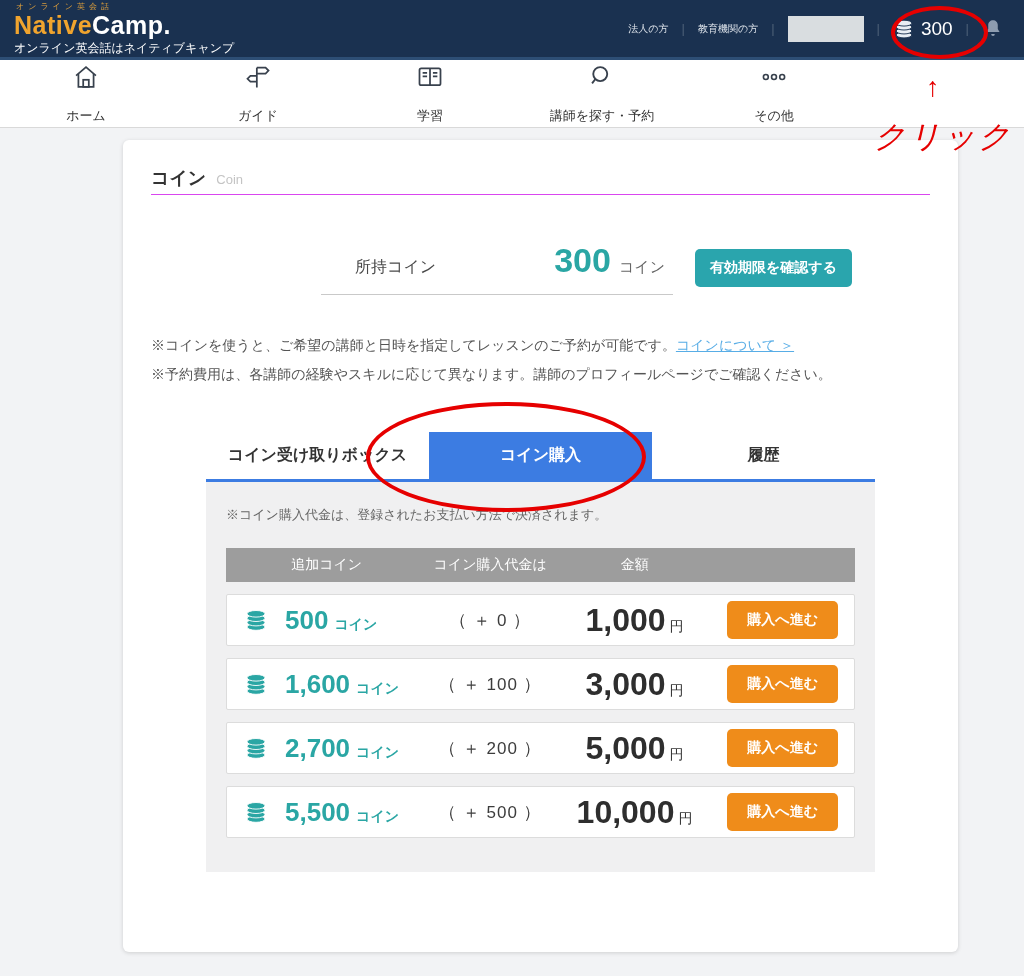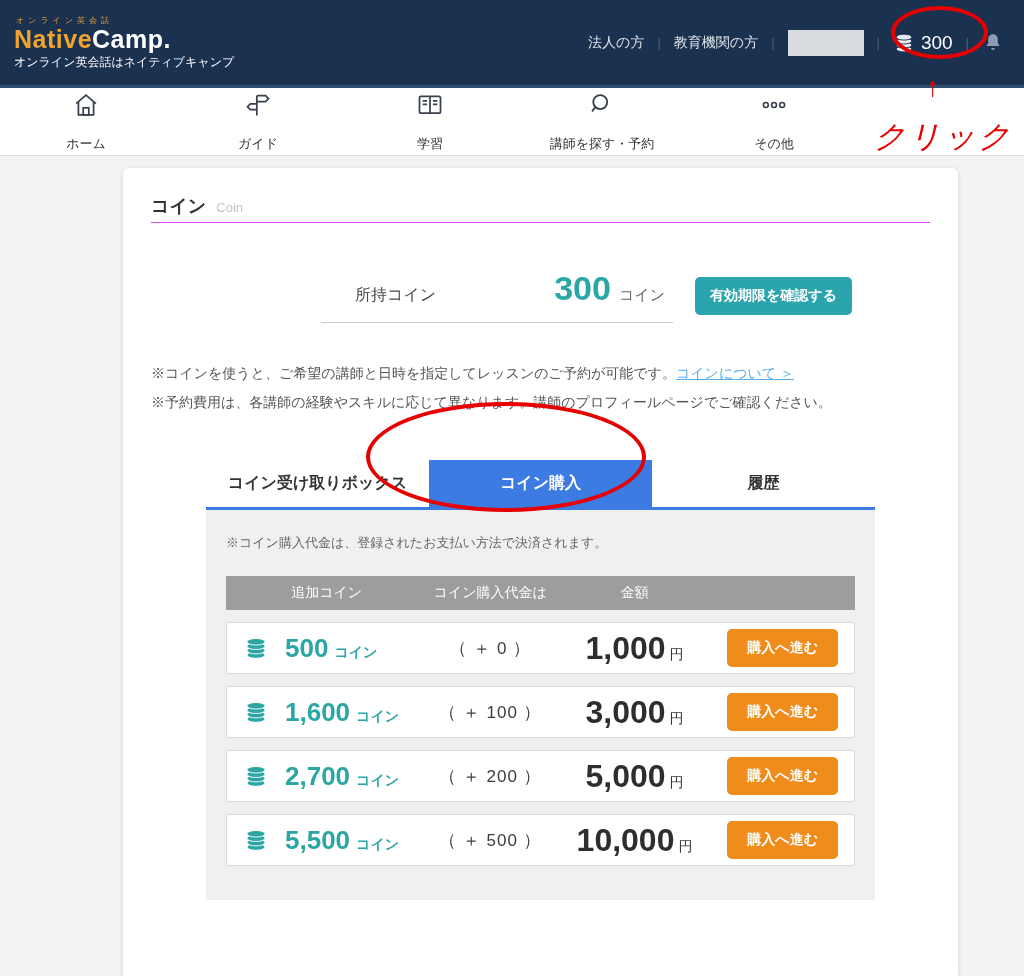--- a/index.html
+++ b/index.html
@@ -5,31 +5,31 @@
   * { margin:0; padding:0; box-sizing:border-box; }
   html,body { width:1024px; height:976px; }
   body {
     position:relative; overflow:hidden;
     background:#f2f3f5;
     font-family:"Liberation Sans", sans-serif;
     color:#333;
   }
   
   .topbar {
-    height:88px; background:#1a3150; border-bottom:3px solid #2d4e75;
+    height:60px; background:#1a3150; border-bottom:3px solid #2d4e75;
     display:flex; align-items:center; justify-content:space-between;
     padding:0 14px 0 14px;
   }
   .logo { cursor:pointer; }
   .logo-top { color:#d79b3c; font-size:8px; letter-spacing:4px; margin-left:2px; }
   .logo-main { font-size:25px; font-weight:bold; color:#fff; line-height:1.08; letter-spacing:0.5px; }
   .logo-main .orange { color:#f0a42e; }
   .logo-sub { color:#fff; font-size:12px; margin-top:1px; }
   .topbar-right { display:flex; align-items:center; gap:13px; padding-right:6px; }
-  .topbar-right a { color:#dde3ea; font-size:14px; text-decoration:none; cursor:pointer; }
+  .topbar-right a { color:#dde3ea; font-size:10px; text-decoration:none; cursor:pointer; }
   .sep { color:#4d6077; font-size:13px; }
   .masked { width:76px; height:26px; background:#d9dde0; }
   .coin-count { display:flex; align-items:center; gap:6px; cursor:pointer; }
   .coin-count span { color:#fff; font-size:19px; }
   .bell { cursor:pointer; display:flex; }
   
   .iconnav { height:68px; background:#fff; border-bottom:1px solid #d9d9d9; position:relative; }
   .iconnav-items { display:flex; width:860px; height:100%; }
   .nav-item { flex:1; display:flex; flex-direction:column; align-items:center; justify-content:center; gap:16px; cursor:pointer; }
   .nav-item .lbl { font-size:13px; color:#333; }

